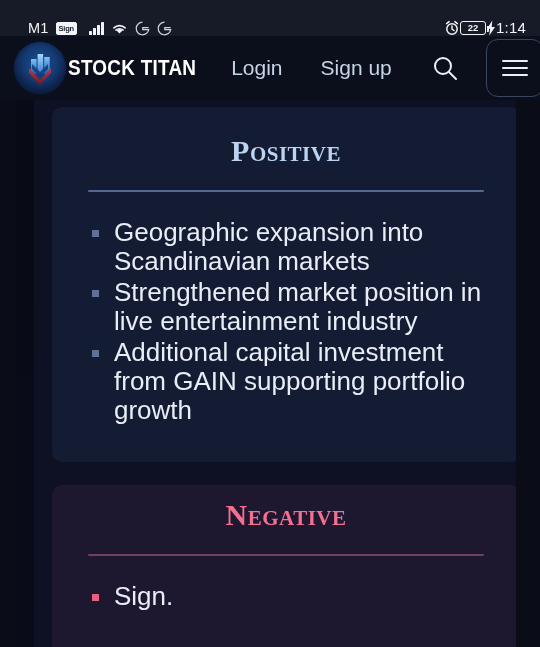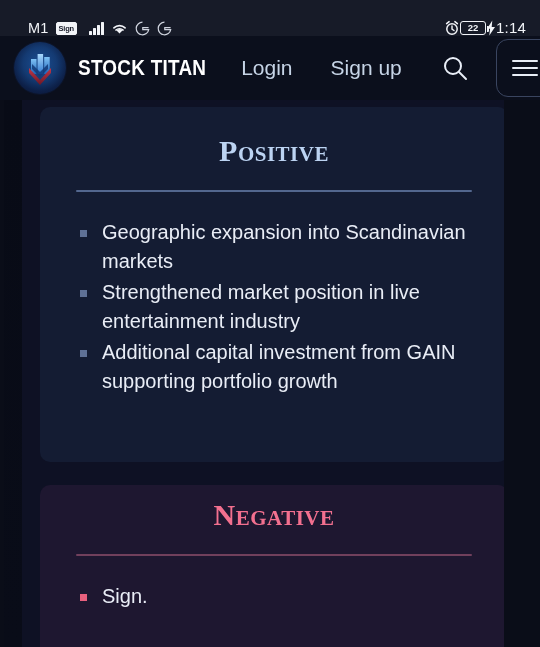--- a/index.html
+++ b/index.html
@@ -48,21 +48,21 @@
     background:#f2f4f8; border-radius:0 1px 1px 0; }
 
   
   .site-header {
     position:relative; height:64px; width:100%;
     background:#0b0f1c;
     display:flex; align-items:center;
     padding:0 10px 0 14px;
     z-index:5;
   }
-  .brand { display:flex; align-items:center; gap:12px; }
+  .brand { display:flex; align-items:center; gap:2px; }
   .logo-mark {
     width:52px; height:52px; border-radius:50%;
     background:radial-gradient(circle at 50% 42%, #1c4f94 0%, #143a72 42%, #0d2048 68%, #080f26 100%);
     display:flex; align-items:flex-start; justify-content:center;
     box-shadow:0 0 0 1px #0d1428;
     overflow:hidden; position:relative; flex:0 0 auto;
   }
   .brand-name {
     font-size:22px; font-weight:bold; color:#ffffff;
     letter-spacing:.3px; transform:scaleX(.86); transform-origin:left center;
@@ -77,21 +77,21 @@
   .menu-btn {
     width:58px; height:58px; border:1px solid #3a4560; border-radius:12px;
     display:flex; align-items:center; justify-content:center; margin-left:6px;
     background:transparent;
   }
   .ham { width:26px; display:flex; flex-direction:column; gap:5px; }
   .ham i { display:block; height:2px; background:#e9eef7; border-radius:1px; }
 
   
   .page {
-    position:absolute; left:4px; top:100px; width:500px; height:547px;
+    position:absolute; left:16px; top:100px; width:500px; height:547px;
     background:#8b5cf6;
     overflow:hidden;
   }
   .page-edge-left  { position:absolute; left:0;  top:0; width:18px; height:100%;
                      background:linear-gradient(180deg,#080b16,#090c18); }
   .page-edge-right { position:absolute; right:0; top:0; width:20px; height:100%;
                      background:linear-gradient(180deg,#1d0f35,#2a1147 55%,#1b0c30); }
   .scroll-rail { position:absolute; right:19px; top:0; width:1.5px; height:100%;
                  background:#3b3566; opacity:.75; }
 
@@ -112,21 +112,21 @@
   .card-positive .card-title { color:#bcd3f2; font-size:30px; padding-top:27px; }
   .card-negative .card-title { color:#f2708f; font-size:30px; padding-top:13px; }
 
   .divider { height:2px; margin:22px 36px 0; border-radius:1px; }
   .divider-positive { background:#53678f; }
   .divider-negative { background:#71405c; }
 
   .bullets { list-style:none; margin:26px 36px 0 36px; }
   .bullets li {
     position:relative; padding-left:26px; margin-bottom:2px;
-    color:#e9edf6; font-size:20px; line-height:29px;
+    color:#e9edf6; font-size:26px; line-height:29px;
     font-family:"Liberation Sans", sans-serif;
   }
   .bullets li:before {
     content:""; position:absolute; left:4px; top:11.5px;
     width:7px; height:7px;
   }
   .list-positive li:before { background:#5f7196; }
   .list-negative li:before { background:#e8607e; }
 </style>
 </head>

